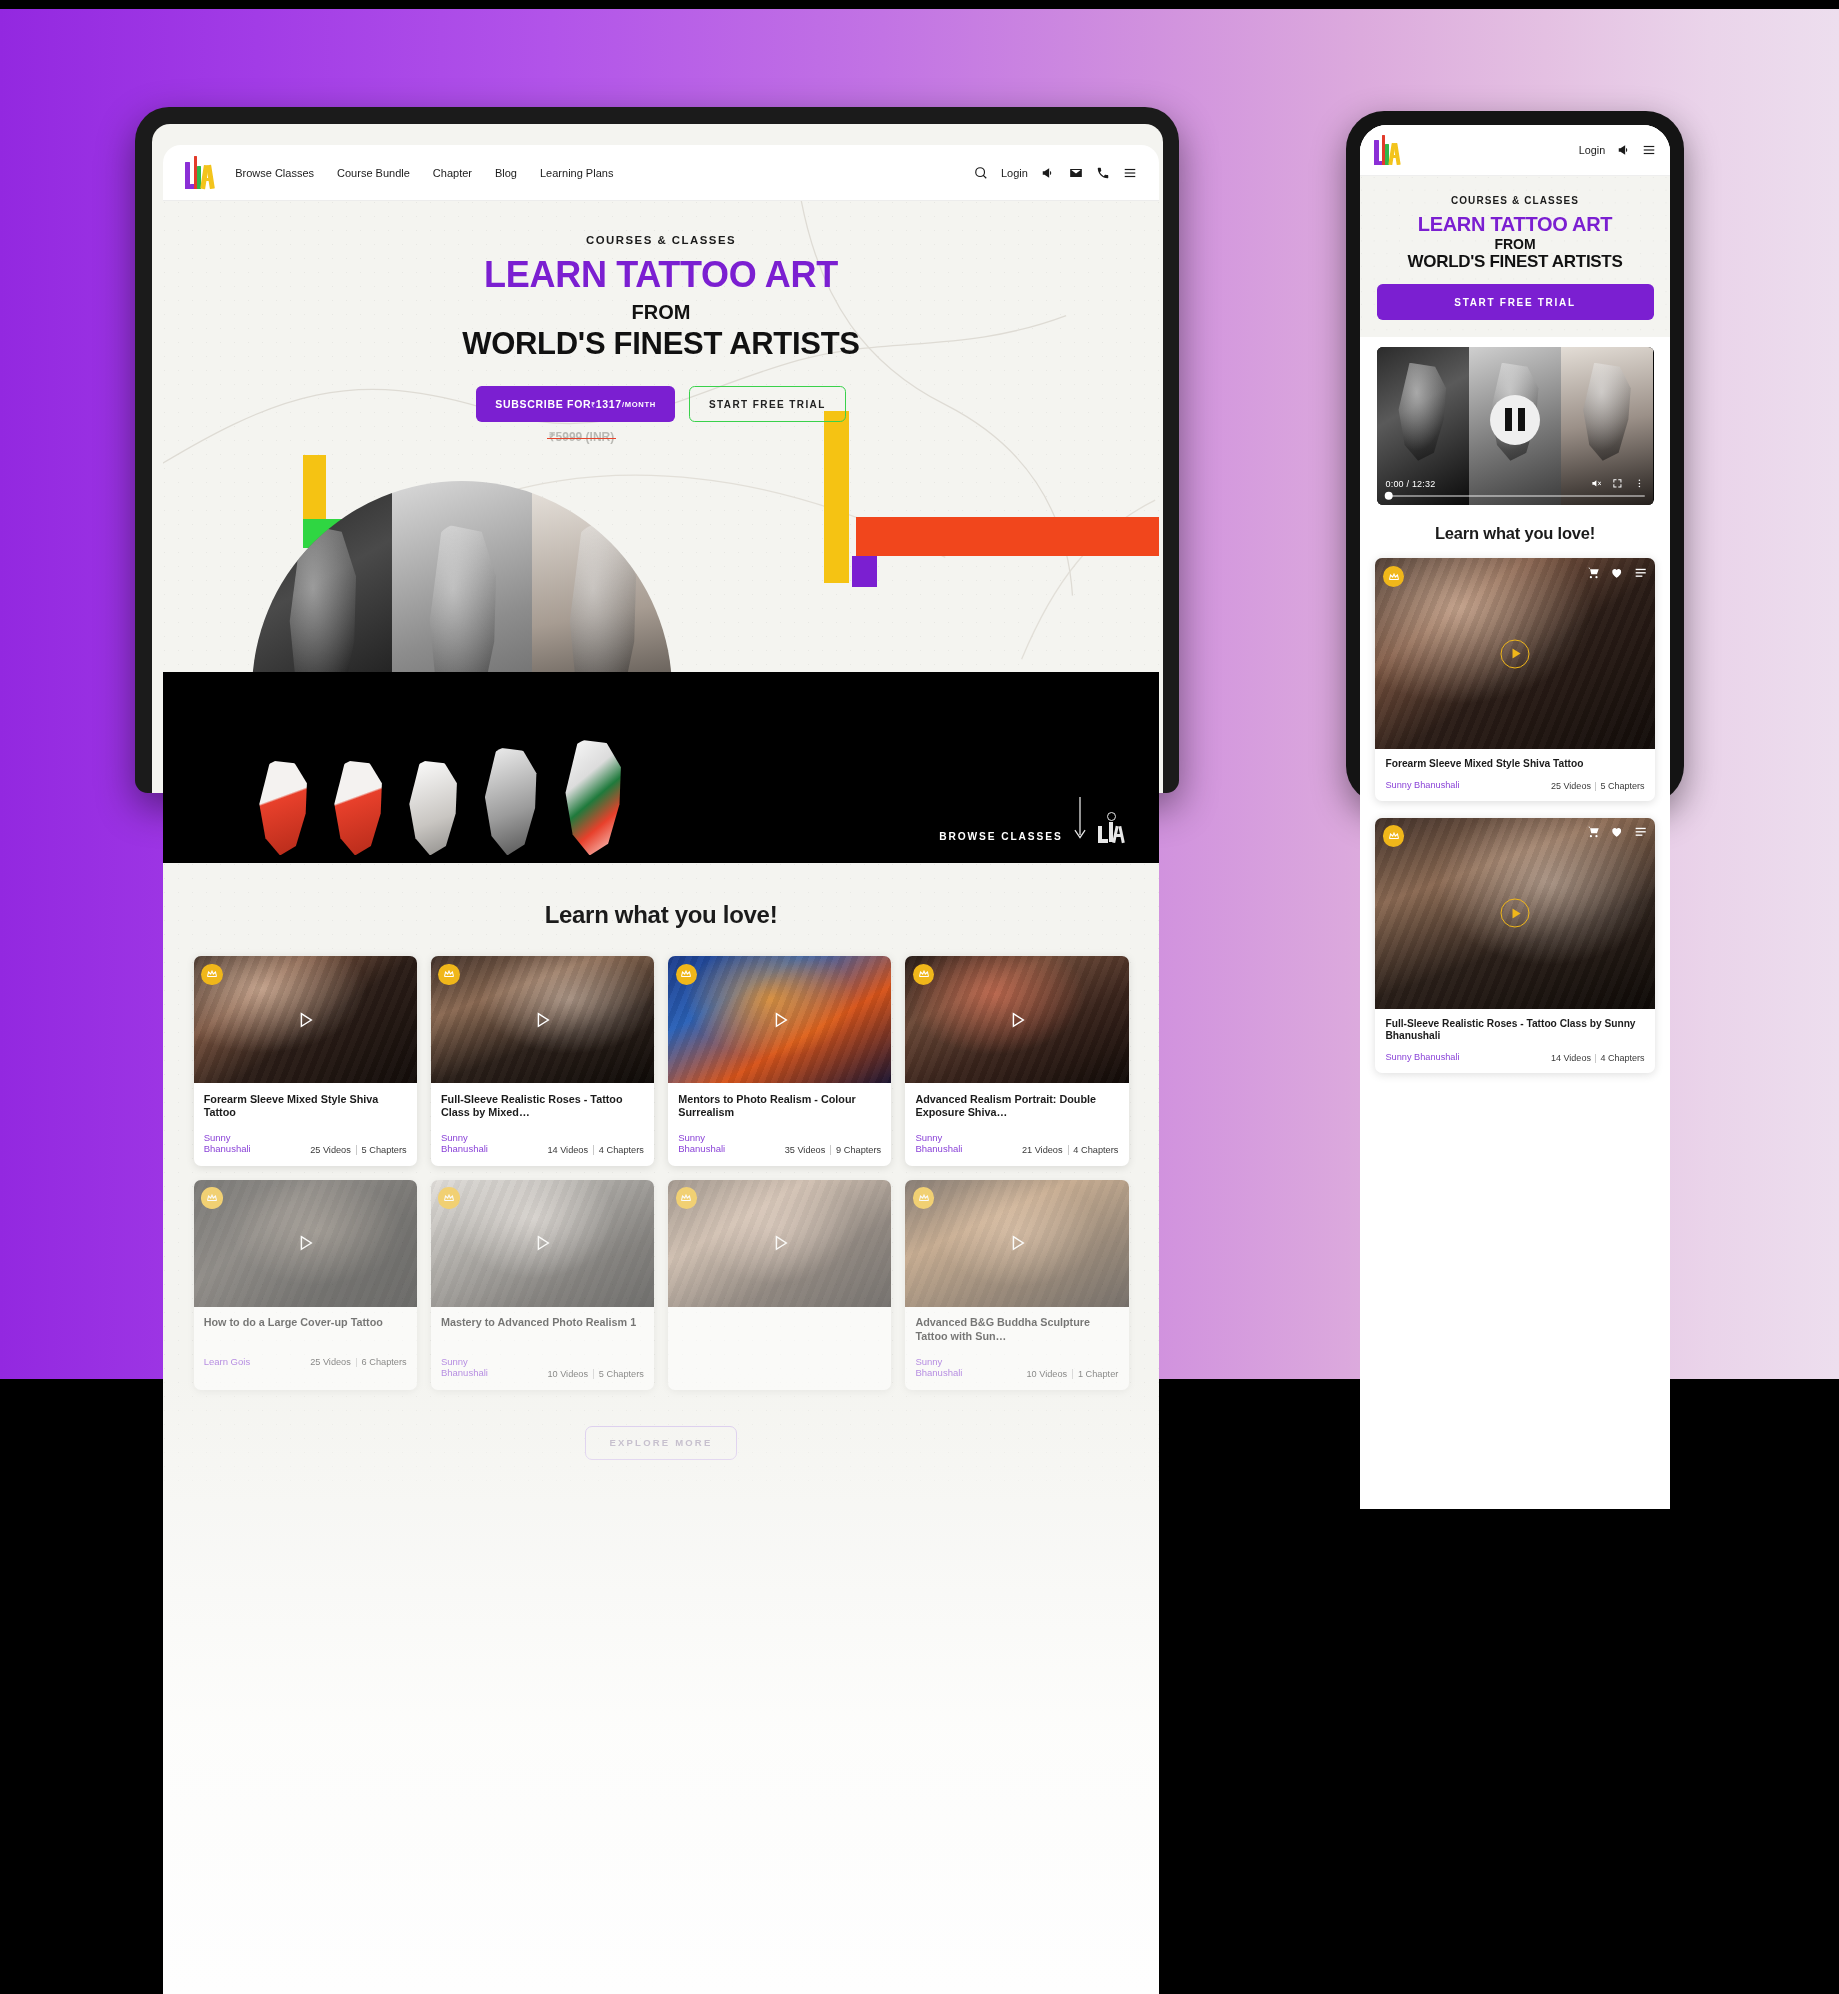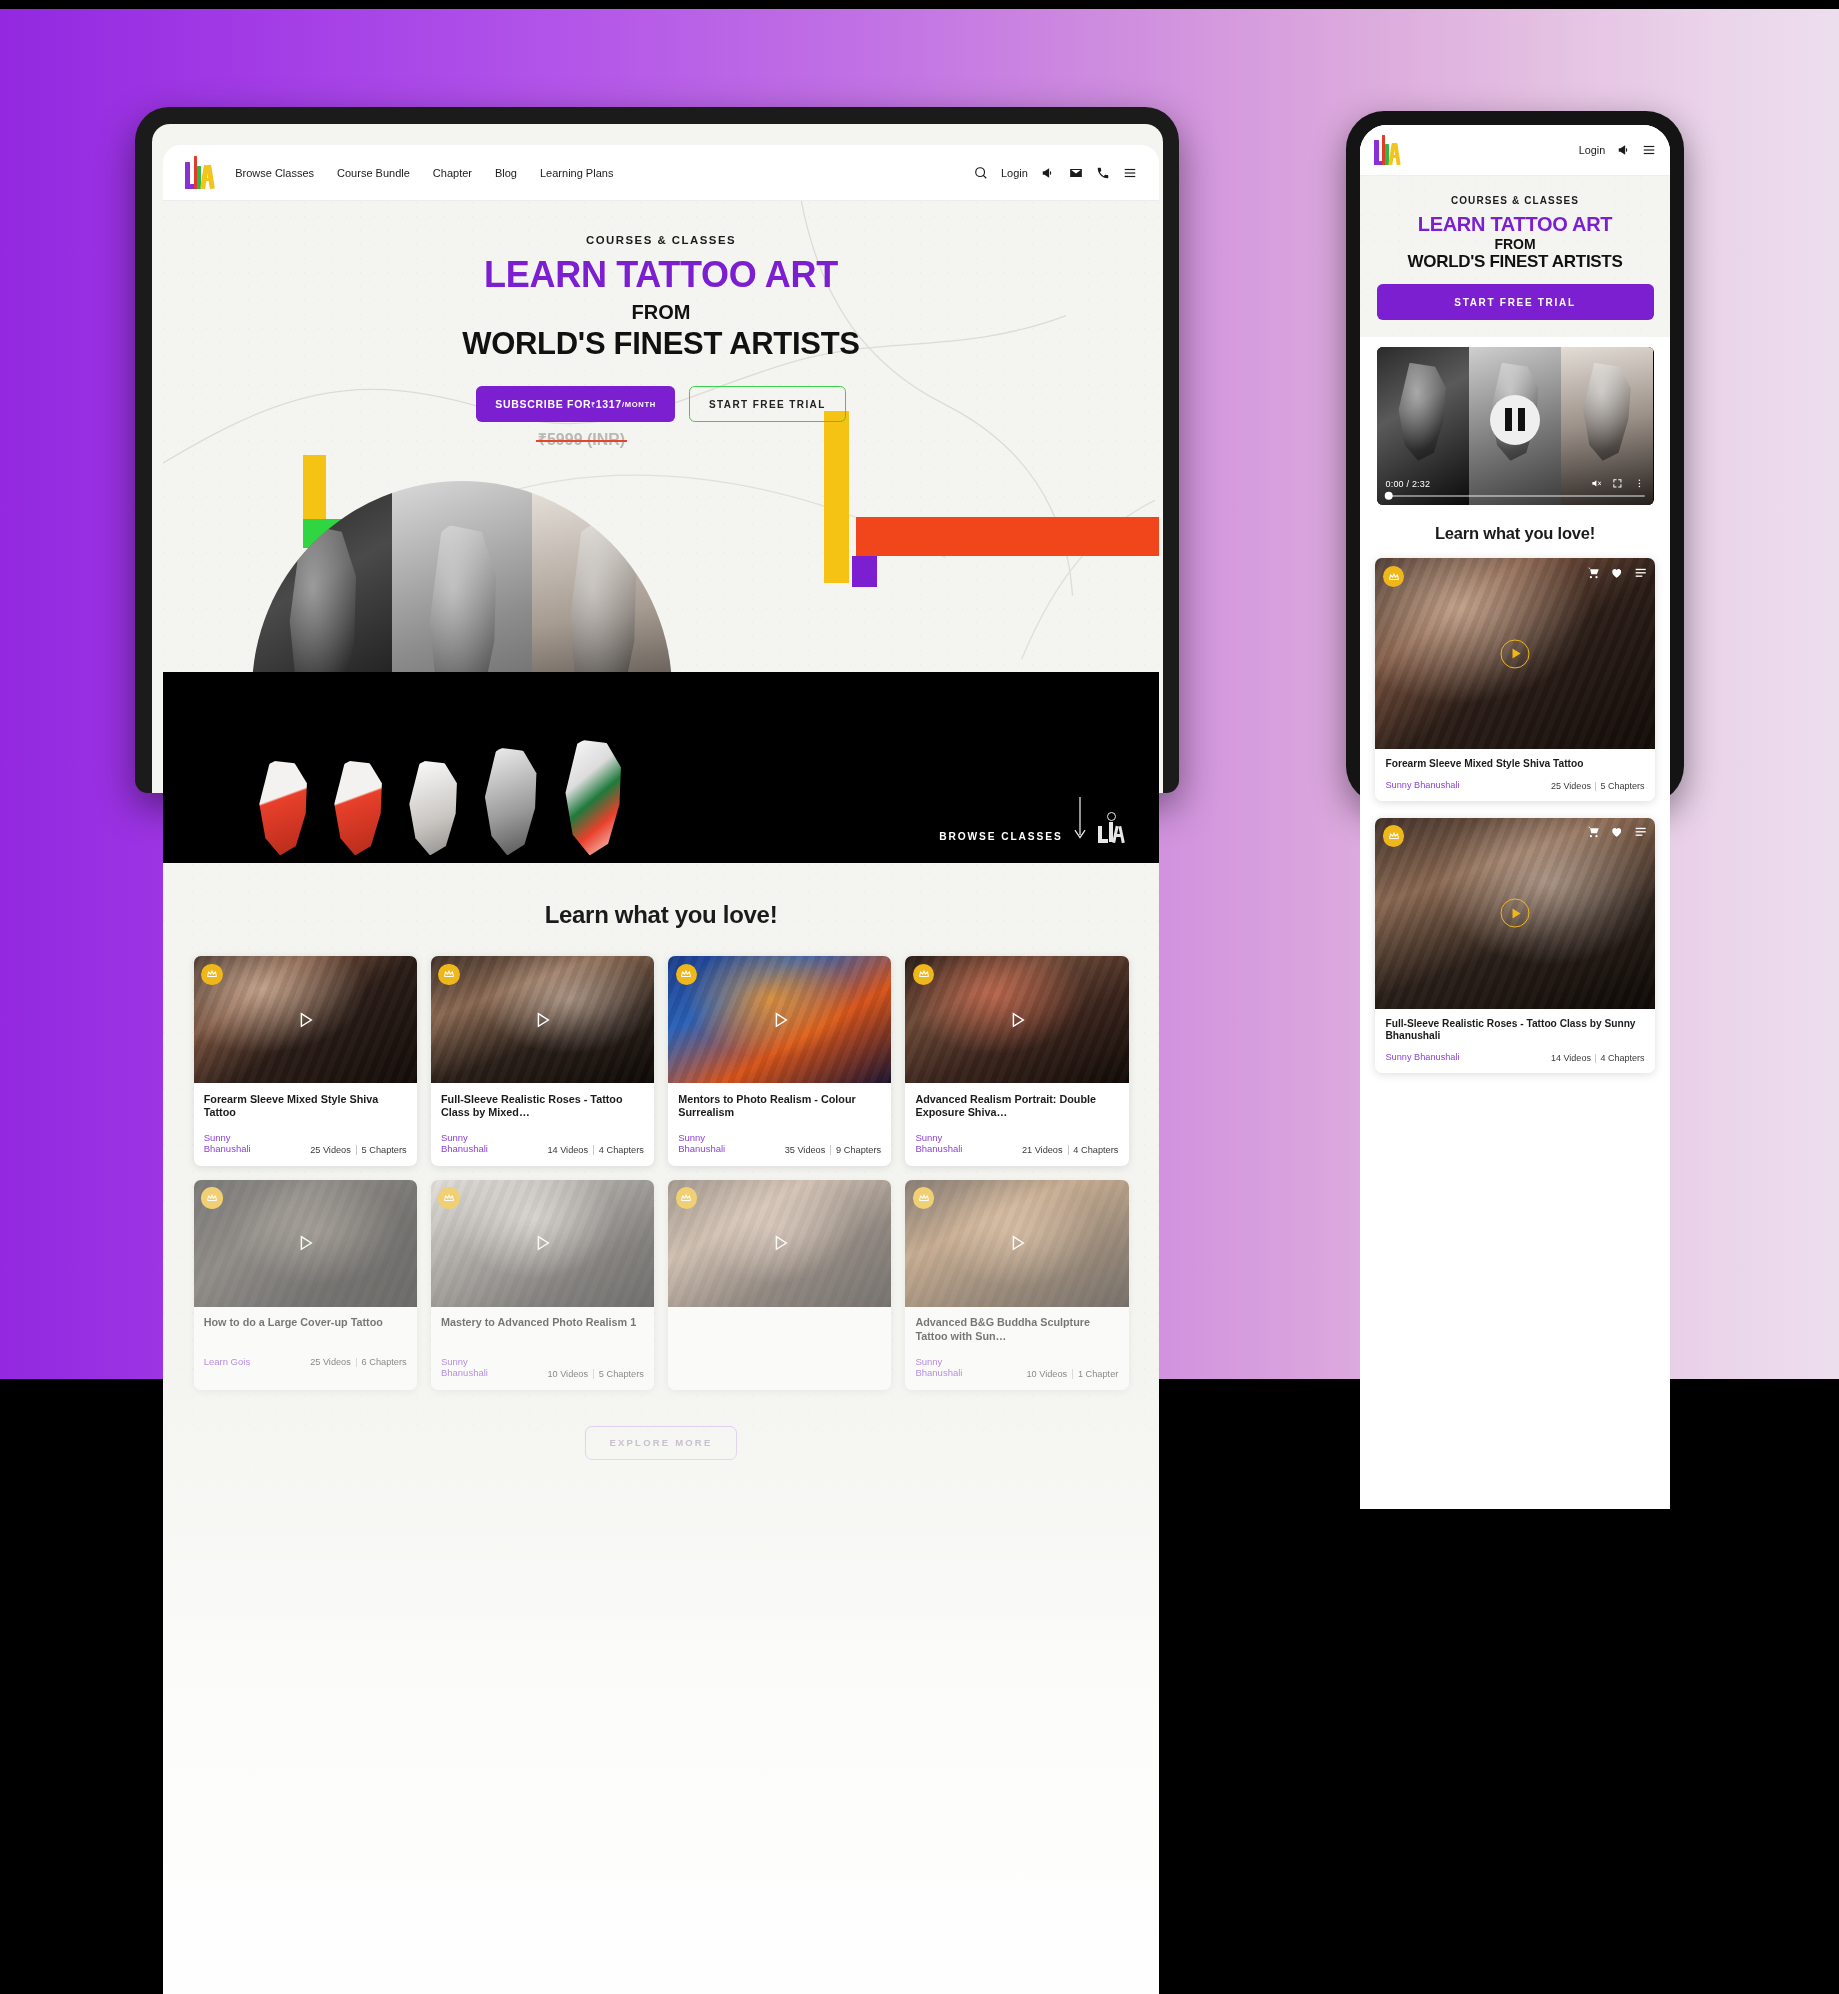--- a/index.html
+++ b/index.html
@@ -113,21 +113,21 @@
     display: flex; align-items: center;
   }
   .btn-sub .sm { font-size: 7.6px; }
   .btn-sub sup { font-size: 6.4px; vertical-align: super; }
   .btn-trial {
     background: transparent; color: #222; border: 1.3px solid #39d14b; border-radius: 5.7px;
     padding: 0 19px; height: 36px; font-size: 10px; font-weight: 600;
     letter-spacing: 1.4px; cursor: pointer; font-family: inherit;
   }
   .strike-price {
-    margin-top: 6.4px; margin-left: -159px; font-size: 16px; color: #b9b9b4;
+    margin-top: 6.4px; margin-left: -159px; font-size: 12px; color: #b9b9b4;
     position: relative; display: inline-block; font-weight: 600;
   }
   .strike-price::after {
     content:""; position:absolute; left:-1.9px; right:-1.9px; top:54%; height:1.6px; background:#e8432b;
   }
 
   
   .deco { position: absolute; z-index: 1; }
   #deco-yellow-left  { left: 140px;  top: 254px; width: 23px;  height: 83px; background: #f5c313; }
   #deco-green-left   { left: 140px;  top: 318px; width: 45px;  height: 29px;  background: #2fd642; }
@@ -764,21 +764,21 @@
         </div>
       <div class="vp vp3">
           <div class="vface"></div>
         </div>
       <div class="pause-btn">
           <i></i>
           <i></i>
         </div>
       <div class="v-ctrl">
         <div class="v-ctrl-row">
-          <span class="v-time">0:00 / 2:32</span>
+          <span class="v-time">0:00 / 12:32</span>
           <span class="v-icons">
             <svg viewBox="0 0 24 24">
                 <path d="M3 9v6h4l5 4V5L7 9H3z"></path>
                 <path d="M16 8l6 8M22 8l-6 8" stroke="#fff" stroke-width="2" fill="none"></path>
               </svg>
             <svg viewBox="0 0 24 24">
                 <path d="M3 3h7v2.2H5.2V10H3V3zm11 0h7v7h-2.2V5.2H14V3zM3 14h2.2v4.8H10V21H3v-7zm15.8 0H21v7h-7v-2.2h4.8V14z"></path>
               </svg>
             <svg viewBox="0 0 24 24">
                 <circle cx="12" cy="5" r="1.7"></circle>

